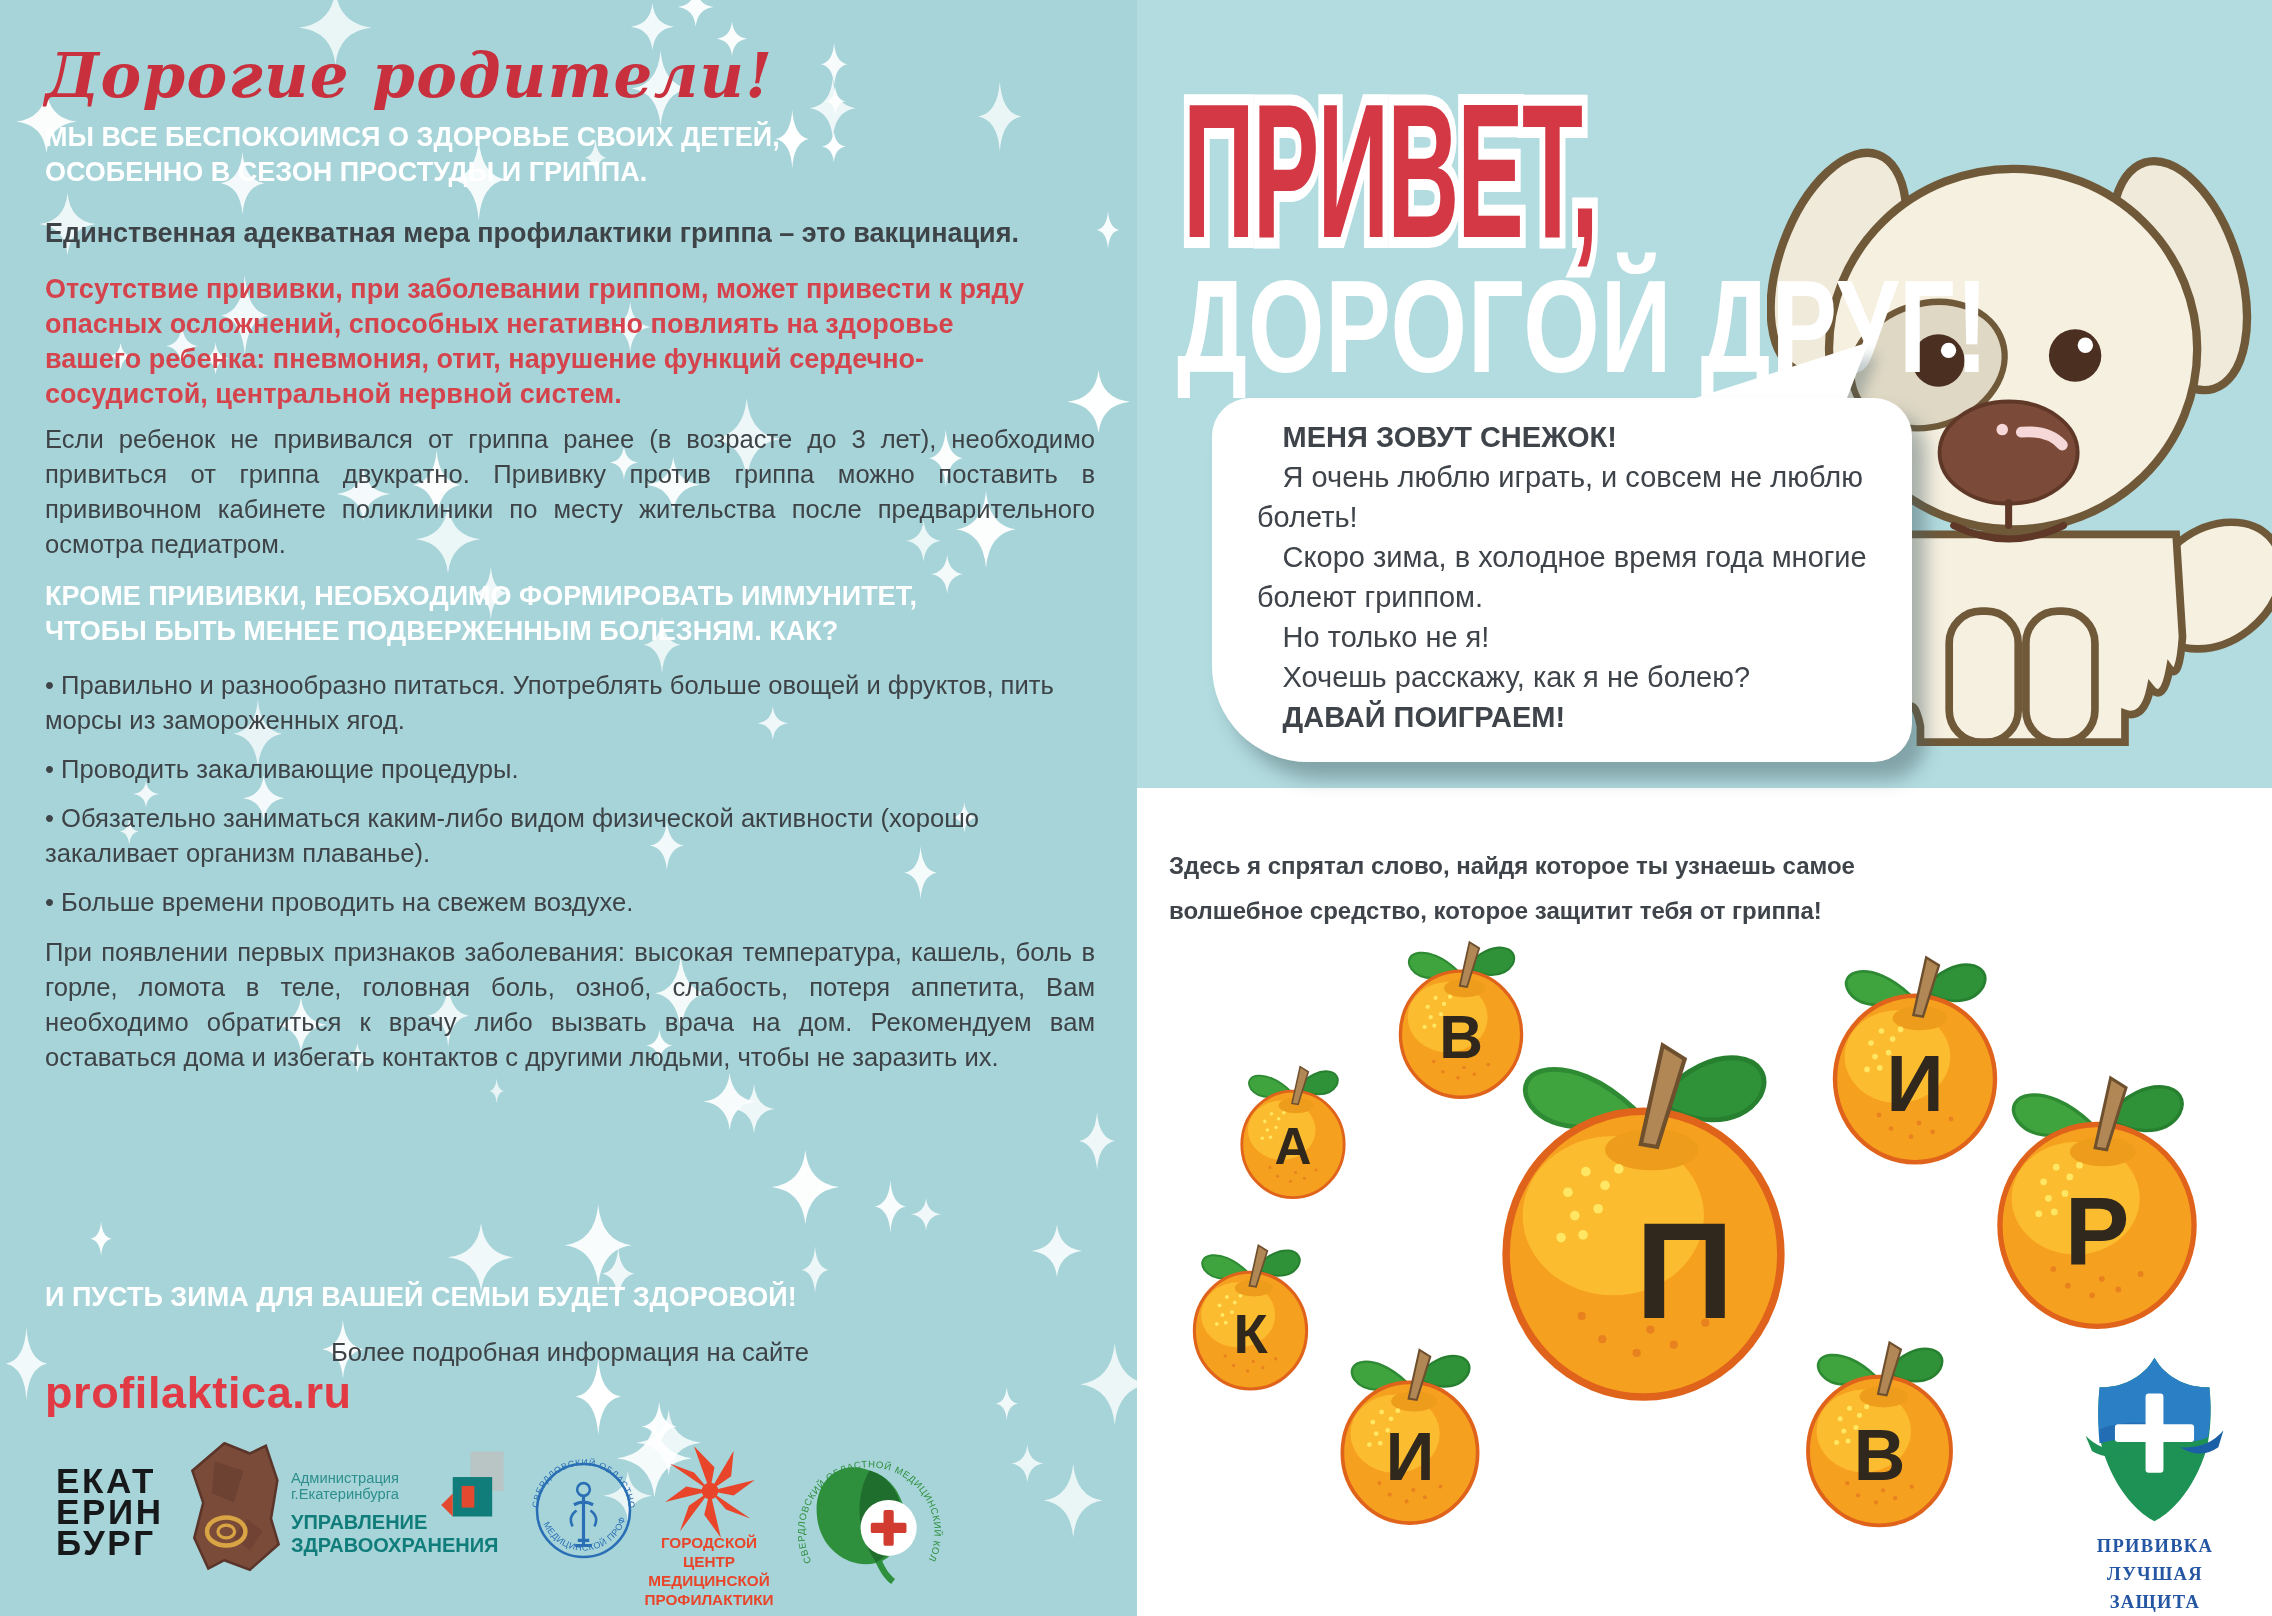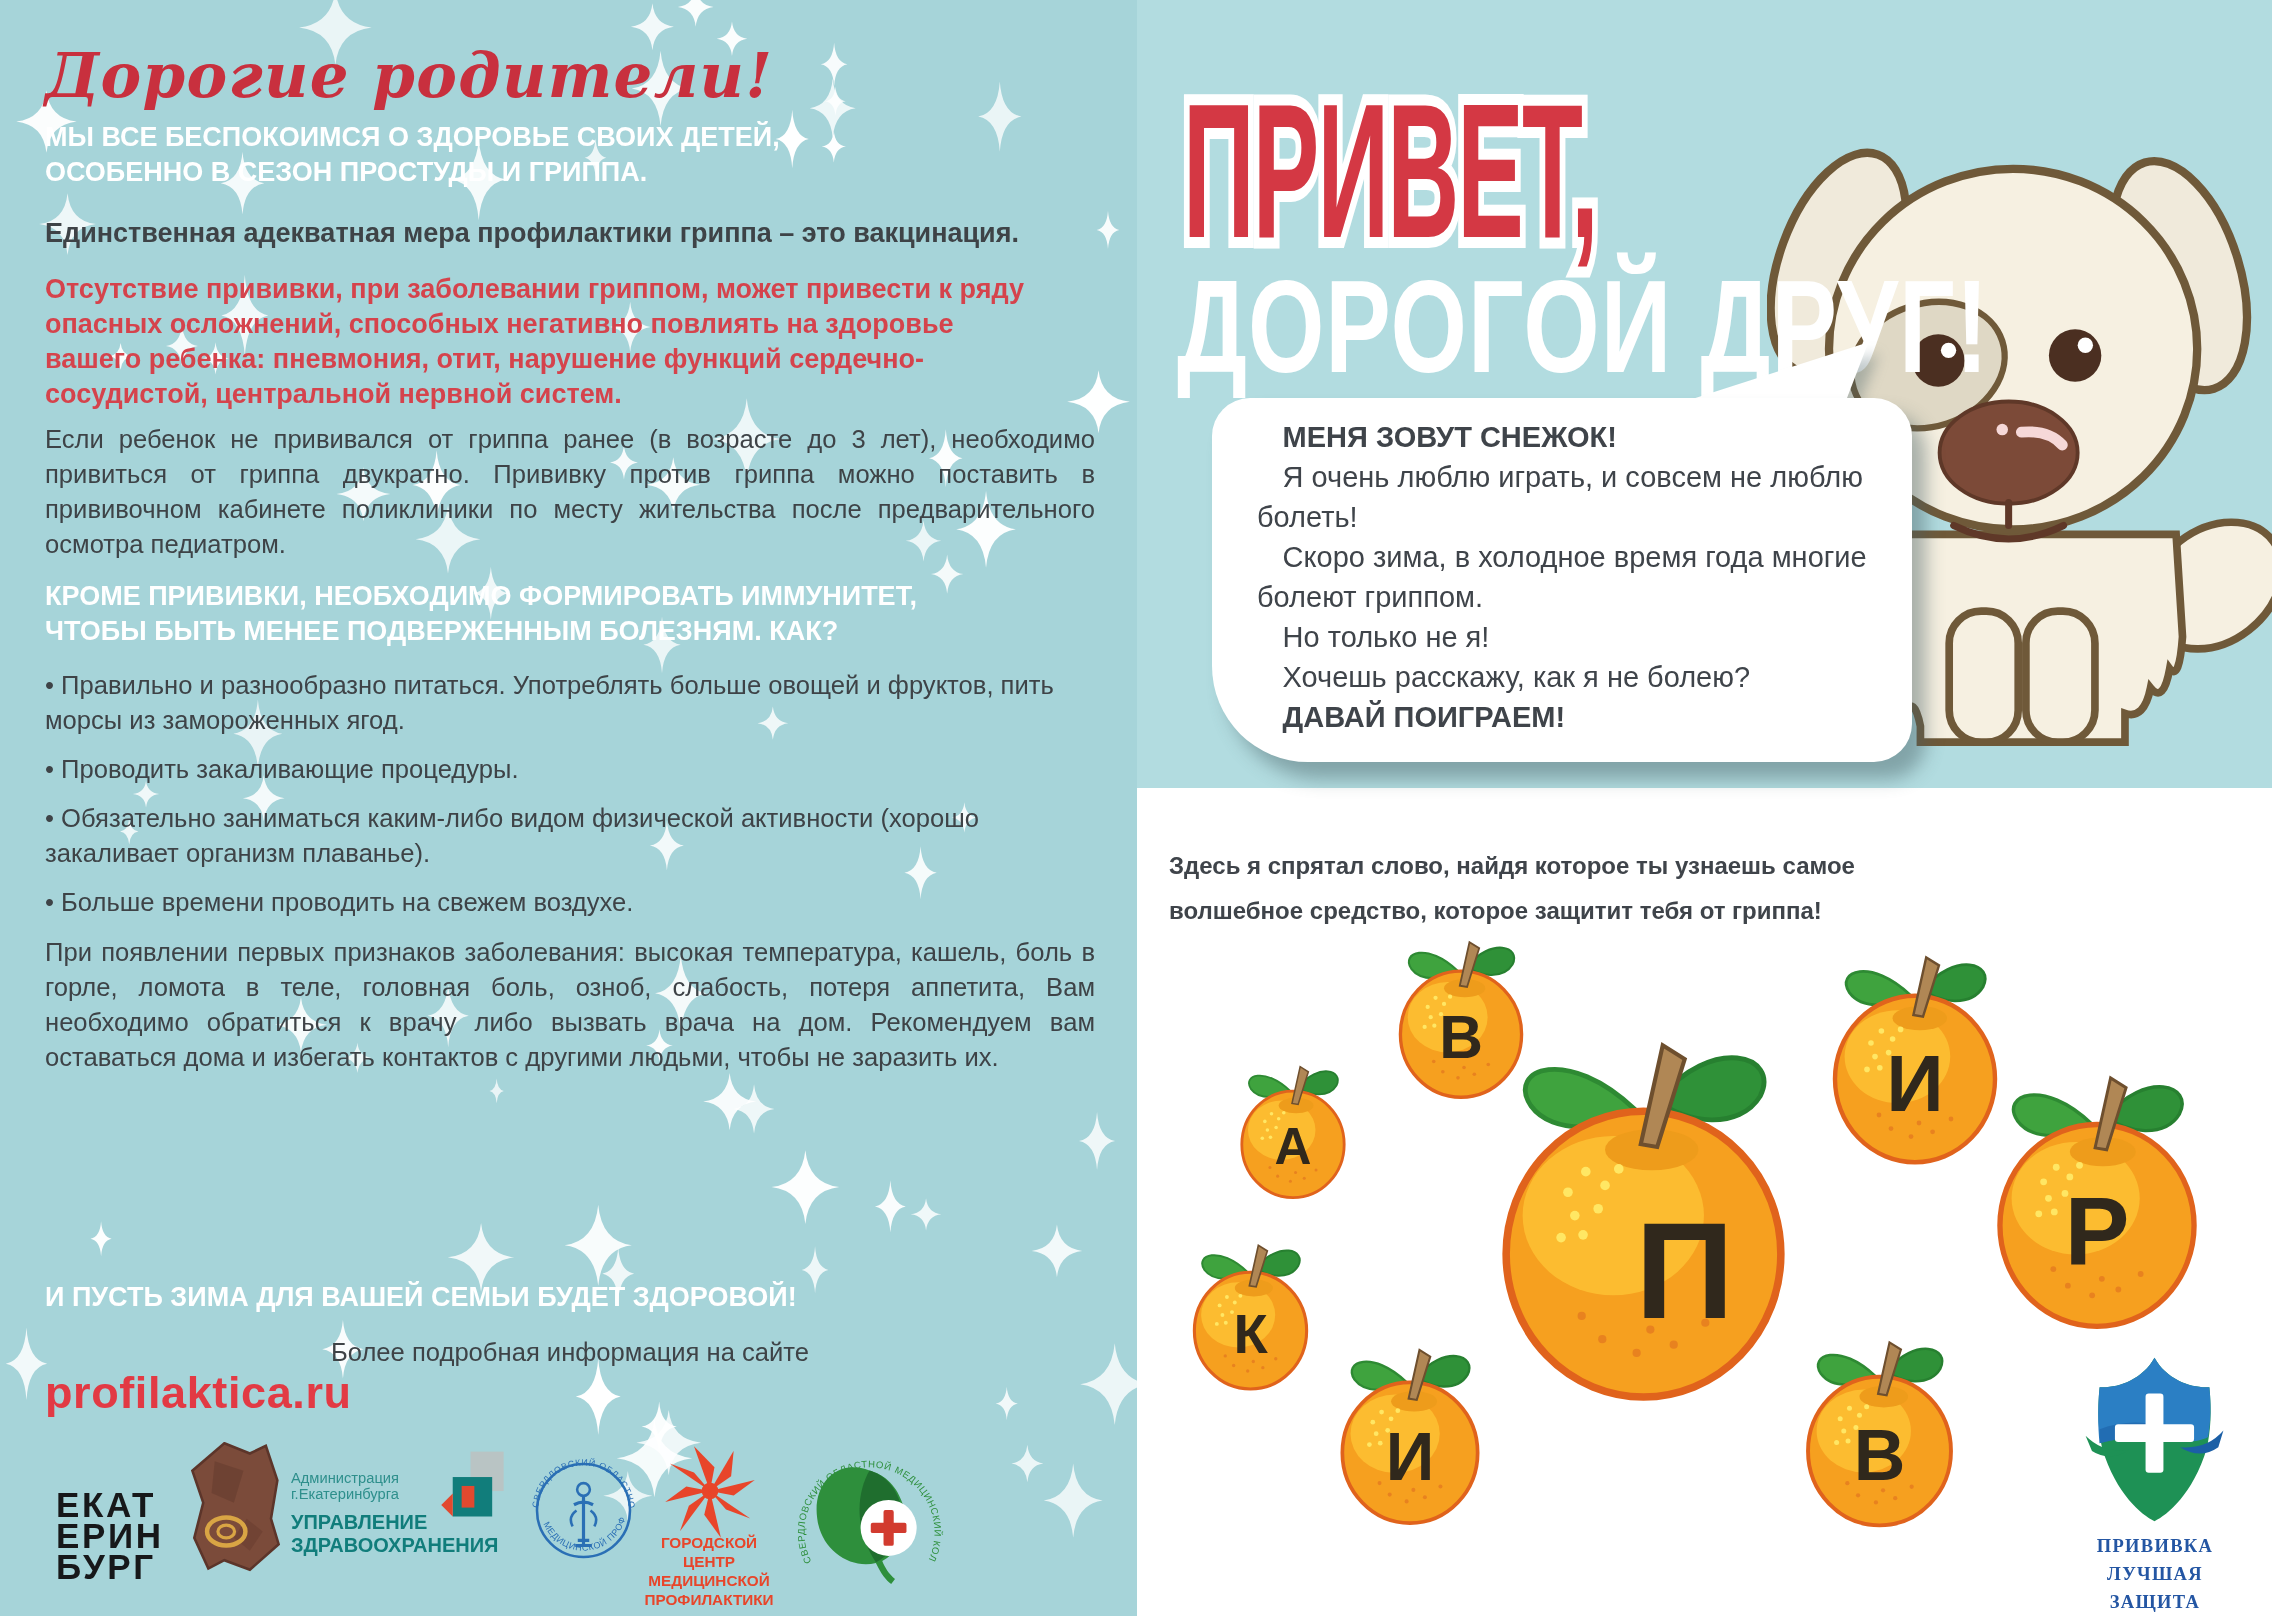--- a/index.html
+++ b/index.html
@@ -14,21 +14,21 @@
   .script-title{font-family:"DejaVu Serif",serif;font-style:italic;font-weight:bold;
     font-size:61px;color:#C8303E;letter-spacing:1.3px;}
   .w-bold{color:#fff;font-weight:bold;font-size:27px;line-height:35px;}
   .d-bold{color:#3E4347;font-weight:bold;font-size:27px;line-height:35px;}
   .r-bold{color:#D5434C;font-weight:bold;font-size:27px;line-height:35px;}
   .d-reg{color:#3E4347;font-size:25.6px;line-height:35px;text-align:justify;}
   .bullets p{margin:0 0 14px 0;color:#3E4347;font-size:25.6px;line-height:35px;text-align:left;}
   .site{color:#E23A44;font-weight:bold;font-size:45px;letter-spacing:0.6px;}
   
   .logo{position:absolute;z-index:2;}
-  .ekb{font-weight:bold;font-size:35px;line-height:31px;color:#17181a;letter-spacing:2.6px;margin-top:24px;}
+  .ekb{font-weight:bold;font-size:35px;line-height:31px;color:#17181a;letter-spacing:2.6px;}
   .admin-top{font-size:14.7px;color:#2E8F8C;}
   .admin-name{font-weight:bold;font-size:20px;line-height:23px;color:#117D7B;margin-top:9px;}
   .city-name{font-weight:bold;font-size:15.3px;line-height:19px;color:#E8452A;text-align:center;margin-top:3.8px;}
   
   .right-page{position:absolute;left:1137px;top:0;width:1136px;height:1616px;background:#fff;}
   .rp-teal{position:absolute;left:0;top:0;width:1136px;height:788px;background:#B2DCE0;}
   .privet-wrap{position:absolute;left:46px;top:75px;z-index:3;}
   .privet{font-weight:bold;font-size:192px;letter-spacing:-3.8px;transform:scaleX(.52);transform-origin:0 0;line-height:192px;}
   .privet .back{position:absolute;left:0;top:0;color:#fff;-webkit-text-stroke:22px #fff;}
   .privet .front{position:relative;color:#D43844;}

